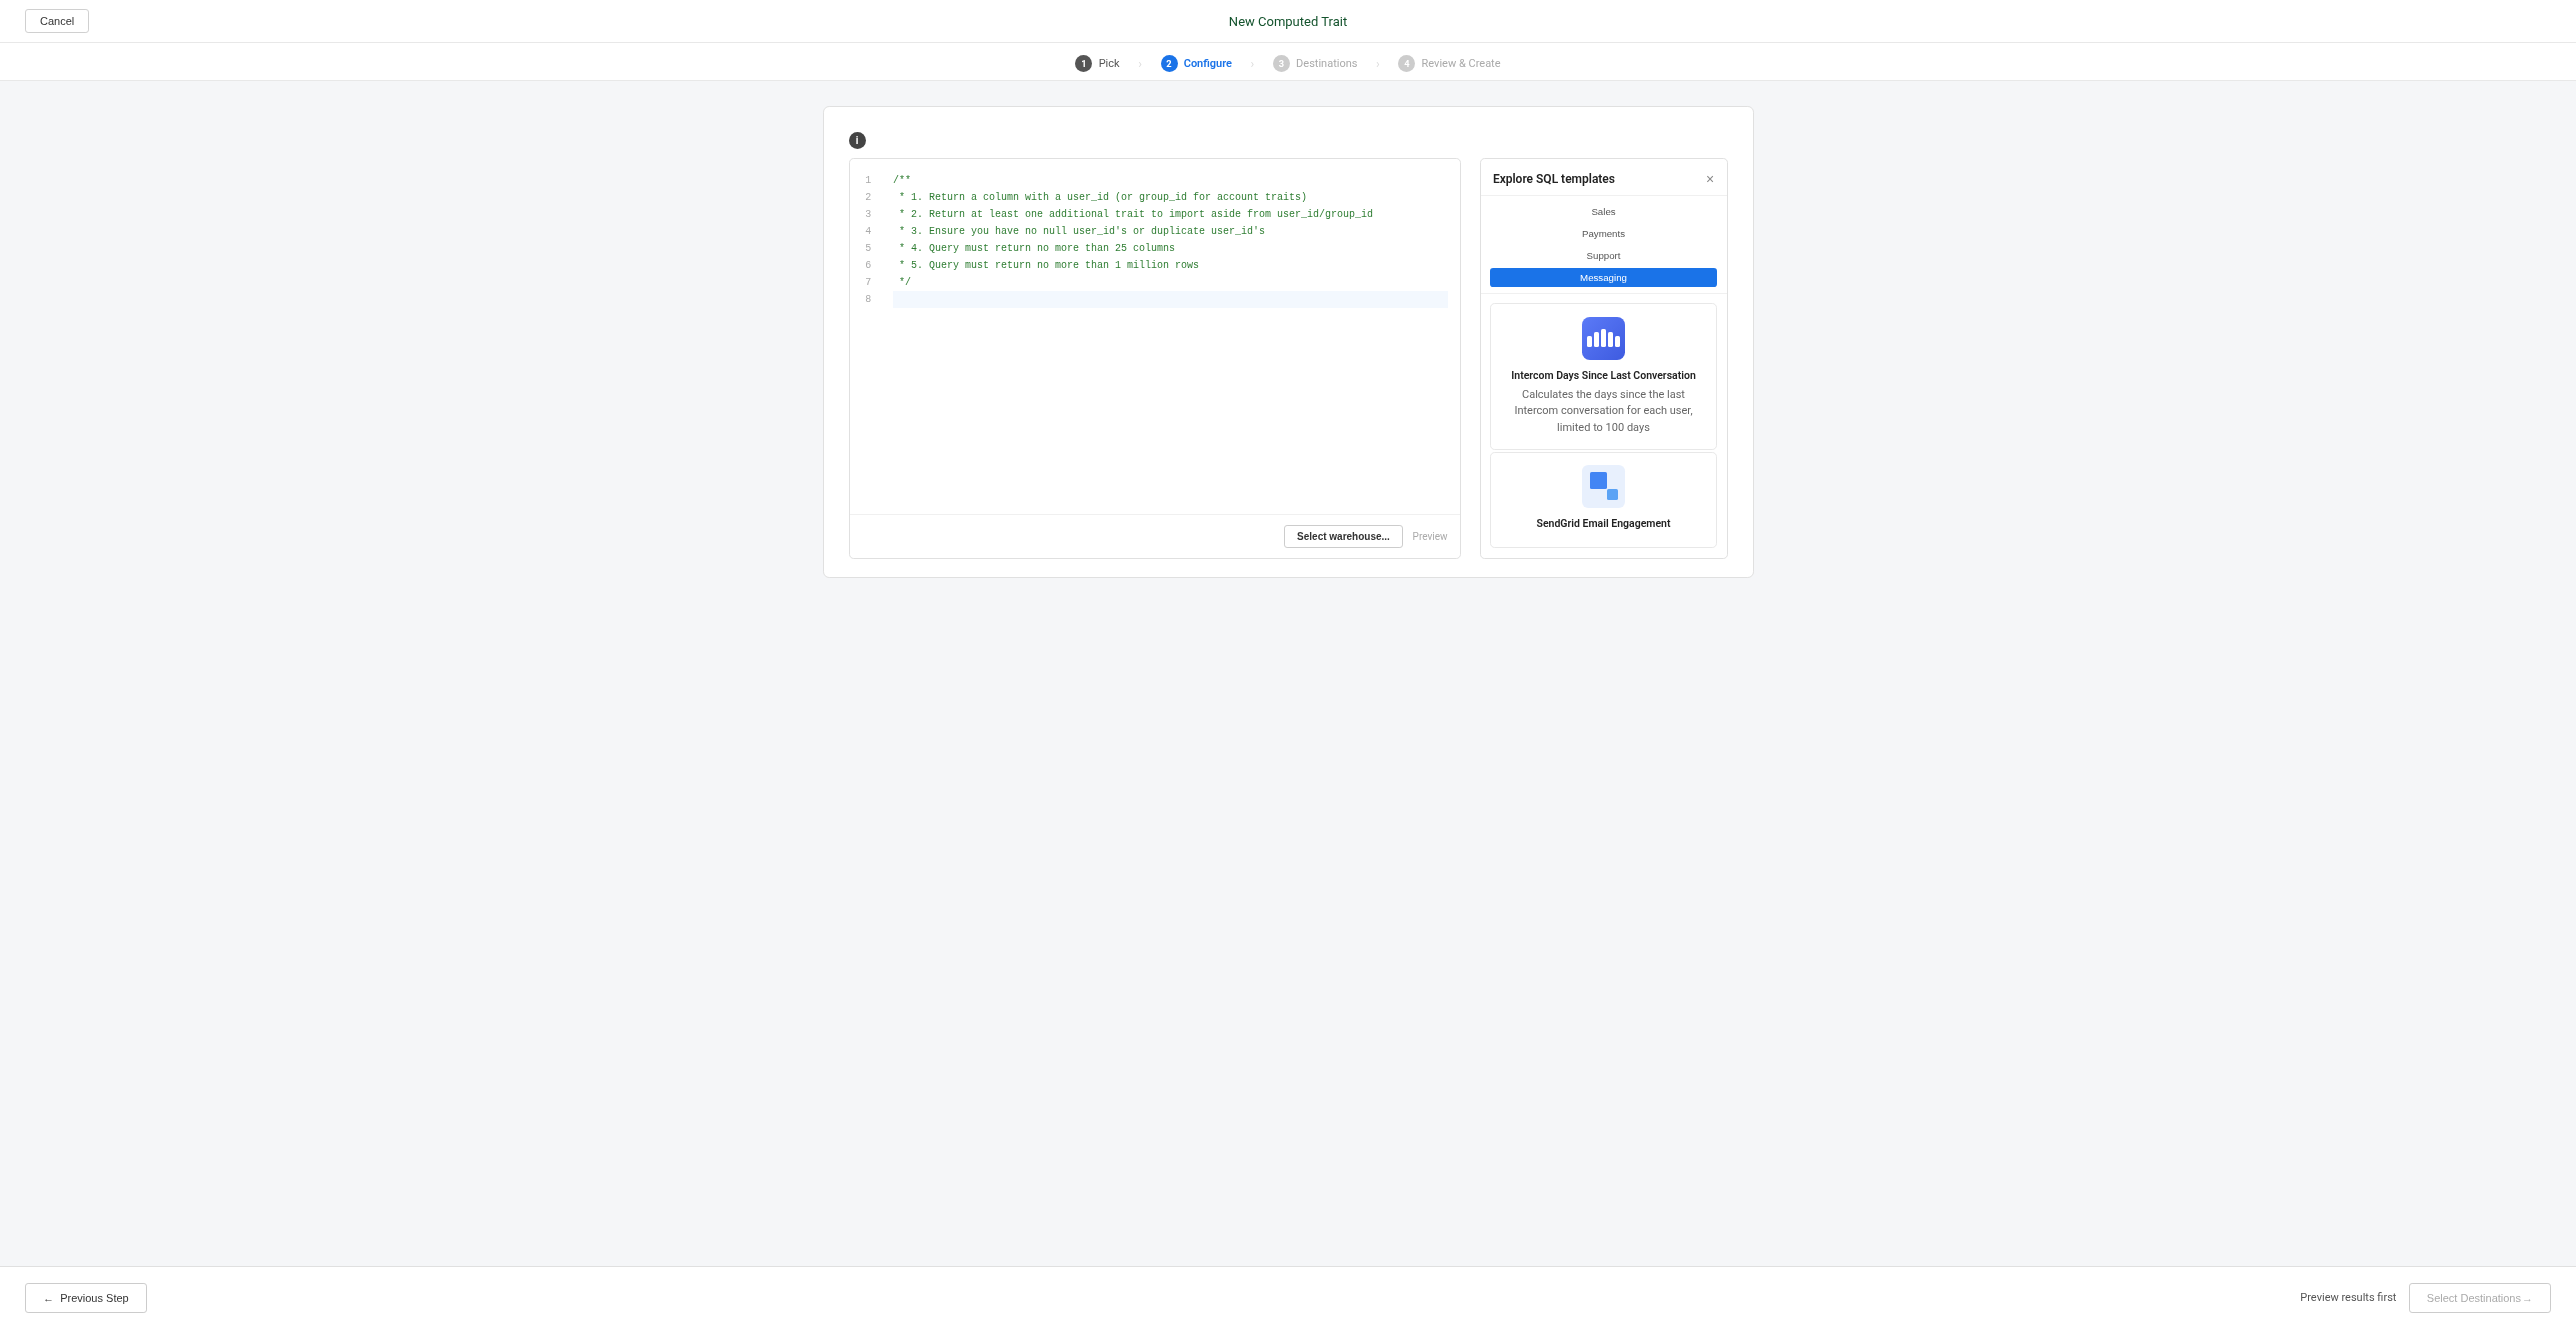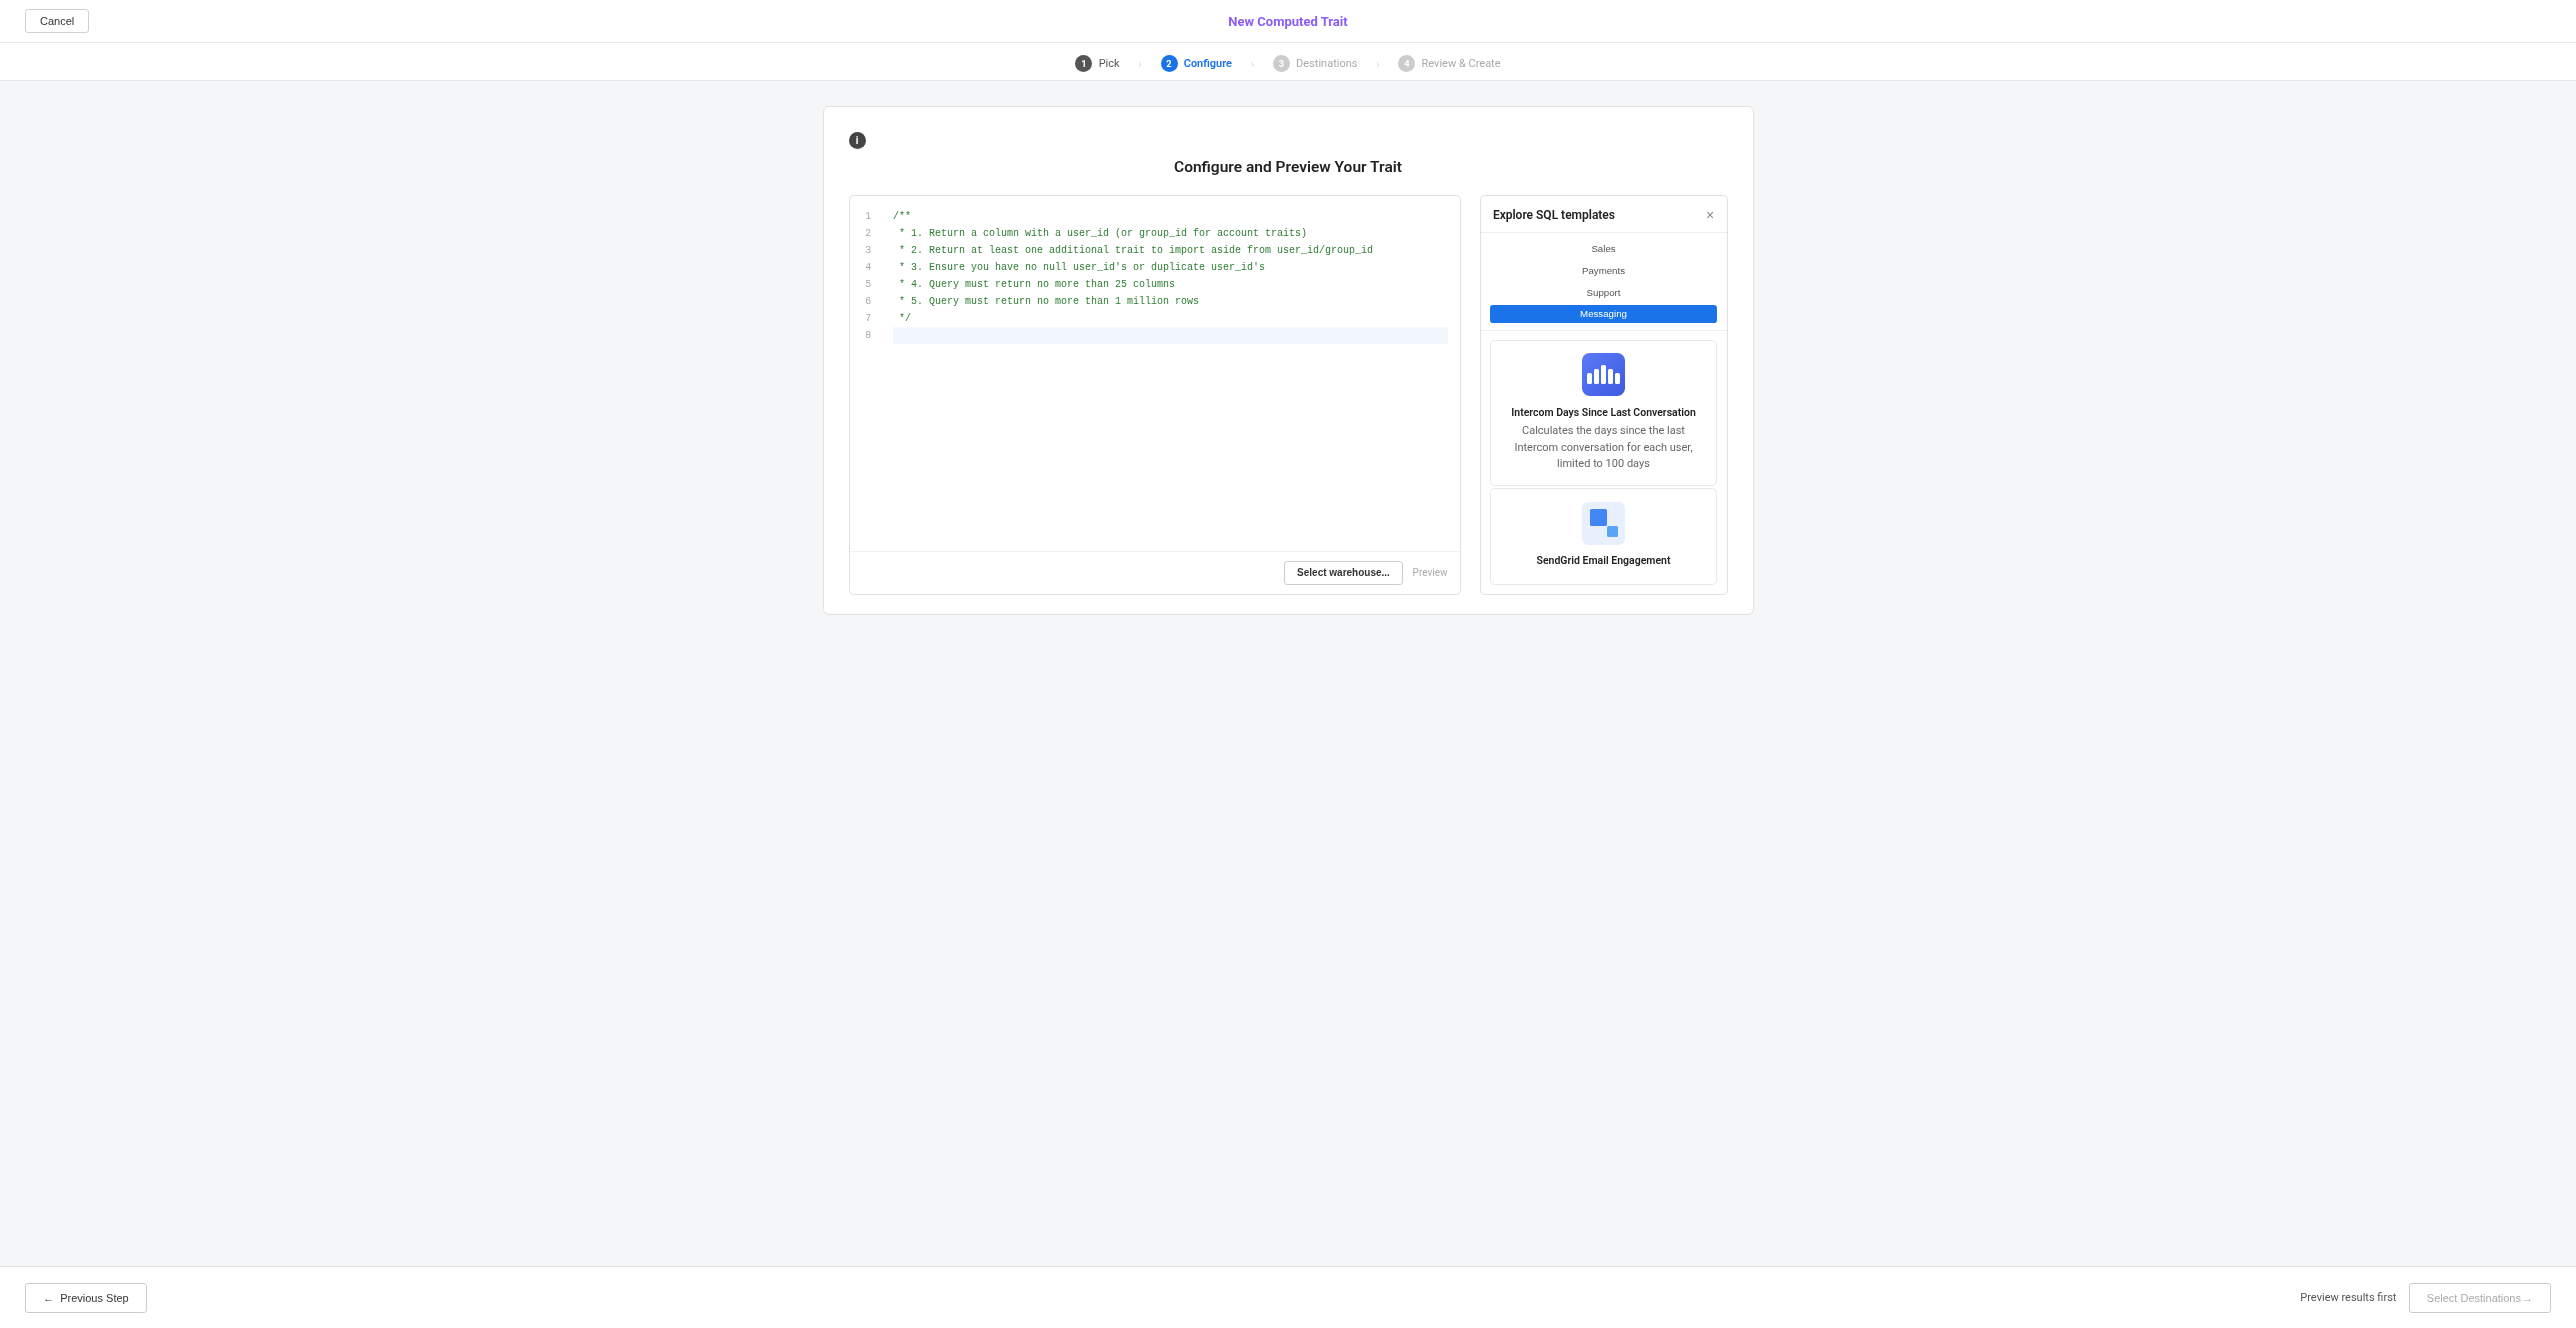--- a/index.html
+++ b/index.html
@@ -28,22 +28,22 @@
       padding: 4.7px 14px;
       border-radius: 3.1px;
       font-size: 11px;
       cursor: pointer;
     }
     .header-title {
       position: absolute;
       left: 50%;
       transform: translateX(-50%);
       font-size: 13px;
-      font-weight: 700;
-      color: #8b5cf6;
+      font-weight: 400;
+      color: #14532d;
       text-align: right;
     }
 
     
     .stepper {
       display: flex;
       align-items: center;
       gap: 0;
       justify-content: center;
       padding: 12.4px 0 7.8px;
@@ -414,21 +414,20 @@
   <span class="step-divider">›</span>
   <div class="step">
     <div class="step-circle">4</div>
     <span>Review &amp; Create</span>
   </div>
 </div>
 
 <div class="main-content">
   <div class="configure-card">
     <div class="info-icon">i</div>
-    <div class="configure-title">Configure and Preview Your Trait</div>
 
     <div class="editor-and-panel">
 
       <div class="code-editor-wrap">
         <div class="code-editor">
           <div class="line-numbers">
             <div>1</div>
             <div>2</div>
             <div>3</div>
             <div>4</div>

